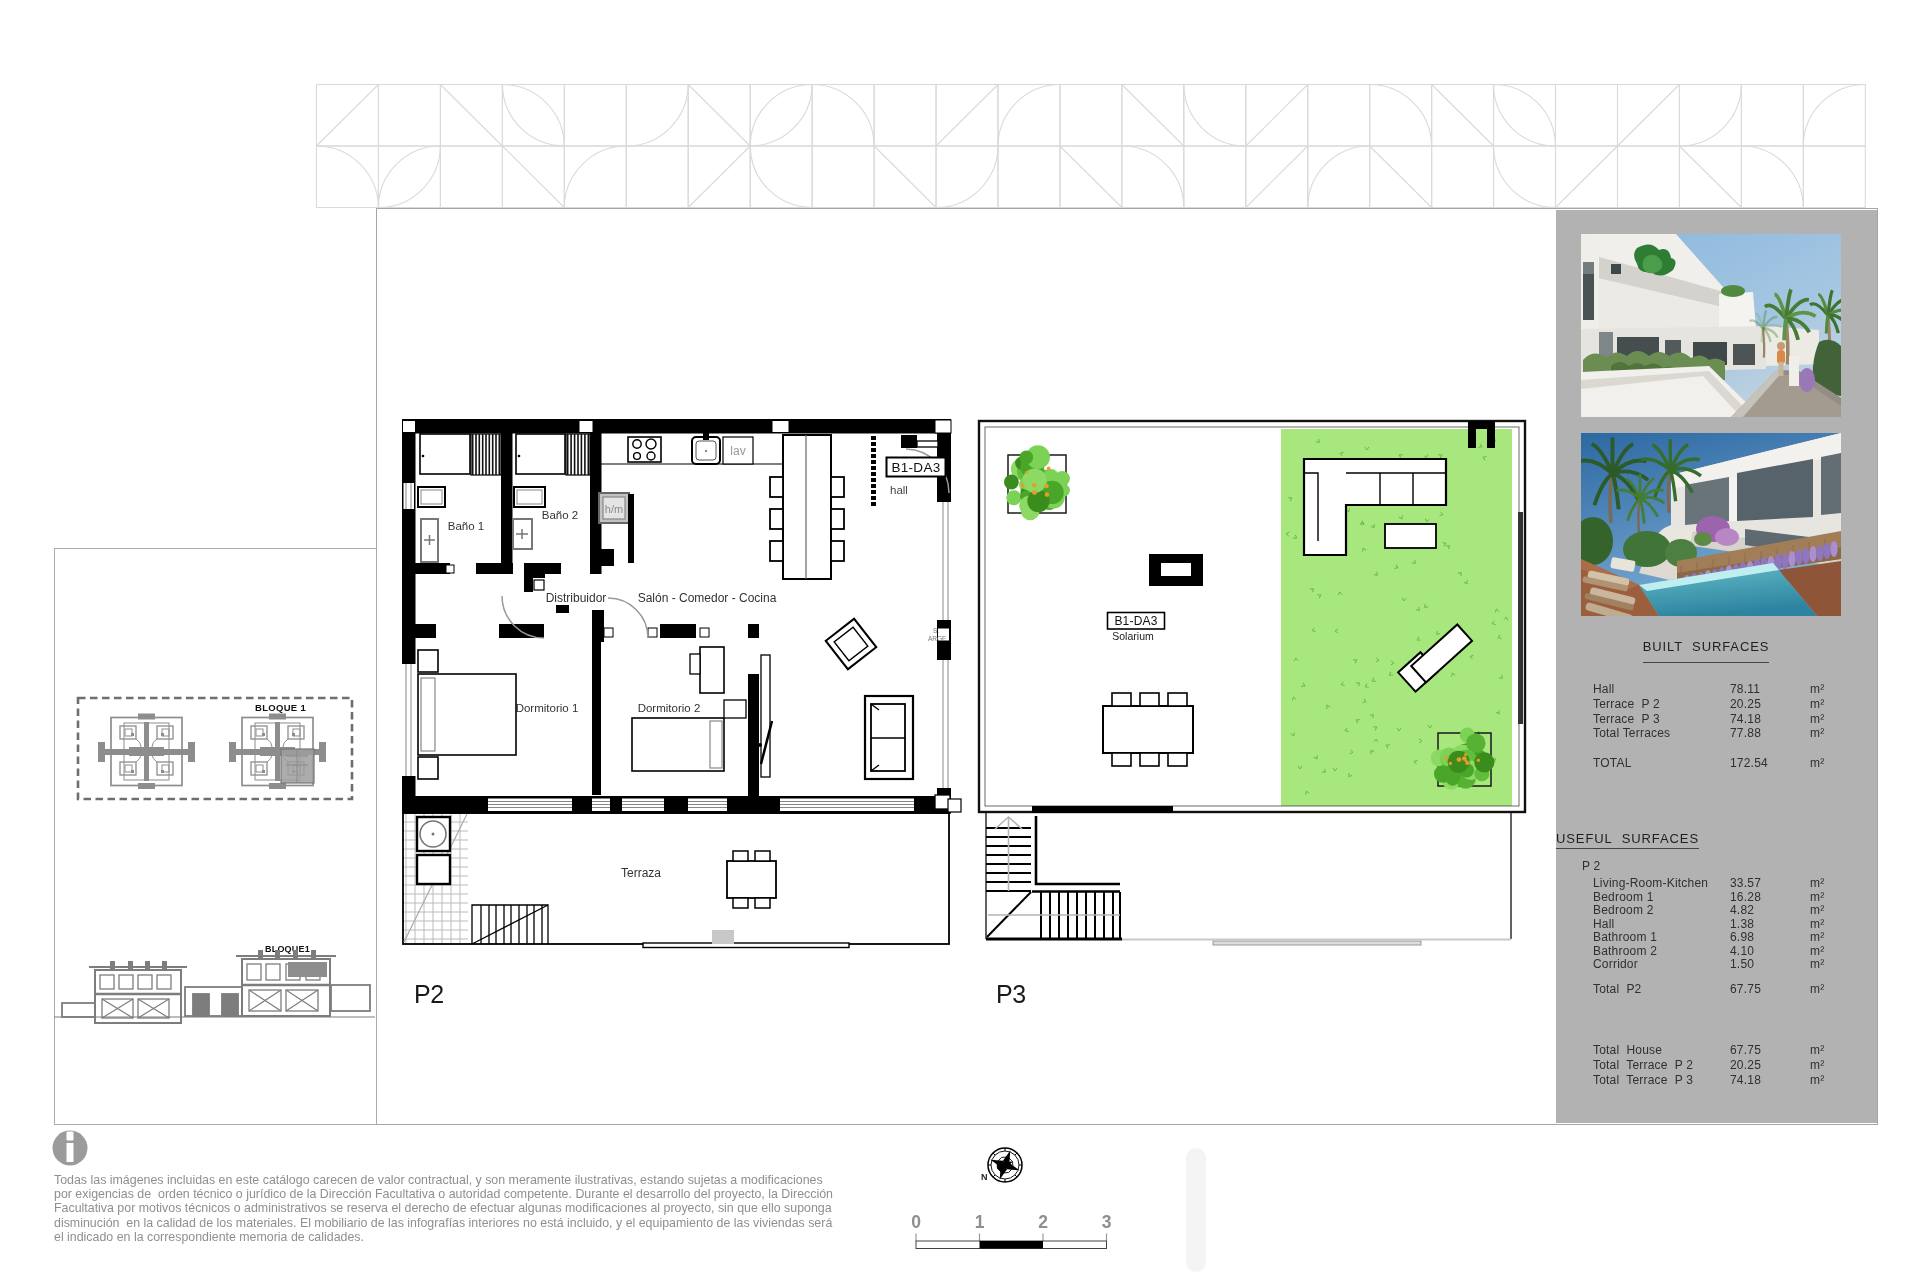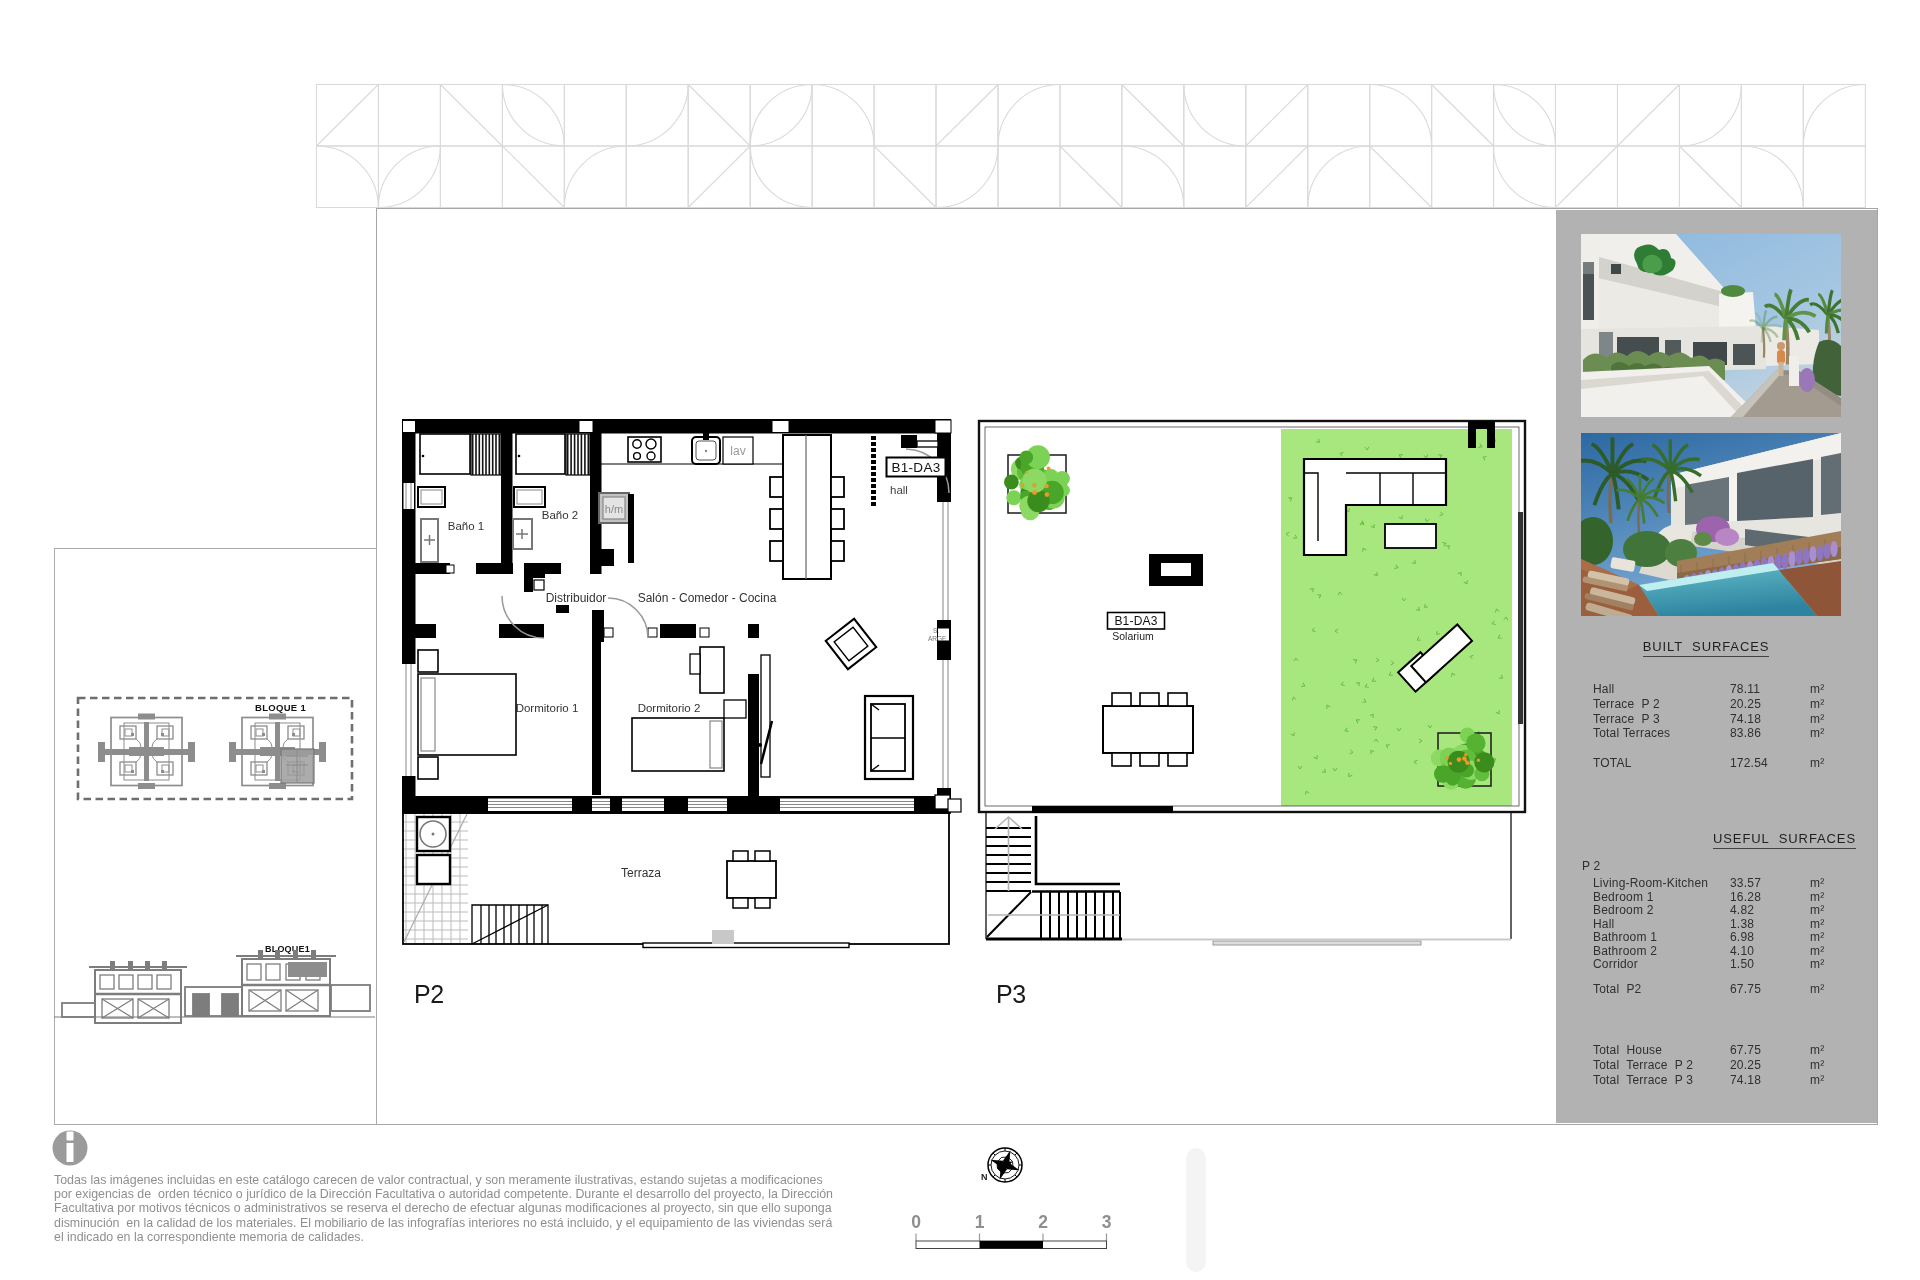--- a/index.html
+++ b/index.html
@@ -1103,33 +1103,33 @@
     </g>
     <g transform="rotate(14 34 166)">
       <rect x="8" y="160" width="46" height="8" rx="3" fill="#c9b69c"></rect>
       <rect x="4" y="167" width="50" height="6" rx="2" fill="#a08262"></rect>
     </g>
     <g transform="rotate(16 30 180)">
       <rect x="4" y="176" width="48" height="8" rx="3" fill="#bfab90"></rect>
     </g>
     <rect x="30" y="126" width="24" height="11" rx="2" fill="#e8e4da" transform="rotate(10 42 131)"></rect>
   </svg>
-<div class="abs" style="left:1556px;top:637px;width:300px;text-align:center"><span style="display:inline-block;font-size:13px;letter-spacing:0.9px;color:#1f1f1f;border-bottom:1.2px solid #444;padding-bottom:2px">BUILT&nbsp; SURFACES</span></div>
-<div class="abs" style="left:1556px;top:829px;width:300px;text-align:right"><span style="display:inline-block;font-size:13px;letter-spacing:0.9px;color:#1f1f1f;border-bottom:1.2px solid #444;padding-bottom:2px">USEFUL&nbsp; SURFACES</span></div>
+<div class="abs" style="left:1556px;top:637px;width:300px;text-align:center"><span style="display:inline-block;font-size:13px;letter-spacing:0.9px;color:#1f1f1f;border-bottom:1.2px solid #444;padding-bottom:8px">BUILT&nbsp; SURFACES</span></div>
+<div class="abs" style="left:1556px;top:829px;width:300px;text-align:left"><span style="display:inline-block;font-size:13px;letter-spacing:0.9px;color:#1f1f1f;border-bottom:1.2px solid #444;padding-bottom:2px">USEFUL&nbsp; SURFACES</span></div>
 <div class="row" style="left:1593px;top:682px">Hall</div>
 <div class="row val" style="left:1730px;top:682px">78.11</div>
 <div class="row unit" style="left:1810px;top:682px">m²</div>
 <div class="row" style="left:1593px;top:697px">Terrace&nbsp; P 2</div>
 <div class="row val" style="left:1730px;top:697px">20.25</div>
 <div class="row unit" style="left:1810px;top:697px">m²</div>
 <div class="row" style="left:1593px;top:711.5px">Terrace&nbsp; P 3</div>
 <div class="row val" style="left:1730px;top:711.5px">74.18</div>
 <div class="row unit" style="left:1810px;top:711.5px">m²</div>
 <div class="row" style="left:1593px;top:725.5px">Total Terraces</div>
-<div class="row val" style="left:1730px;top:725.5px">83.86</div>
+<div class="row val" style="left:1730px;top:725.5px">77.88</div>
 <div class="row unit" style="left:1810px;top:725.5px">m²</div>
 <div class="row" style="left:1593px;top:756px">TOTAL</div>
 <div class="row val" style="left:1730px;top:756px">172.54</div>
 <div class="row unit" style="left:1810px;top:756px">m²</div>
 <div class="row" style="left:1582px;top:859px">P 2</div>
 <div class="row" style="left:1593px;top:876px">Living-Room-Kitchen</div>
 <div class="row val" style="left:1730px;top:876px">33.57</div>
 <div class="row unit" style="left:1810px;top:876px">m²</div>
 <div class="row" style="left:1593px;top:889.5px">Bedroom 1</div>
 <div class="row val" style="left:1730px;top:889.5px">16.28</div>

